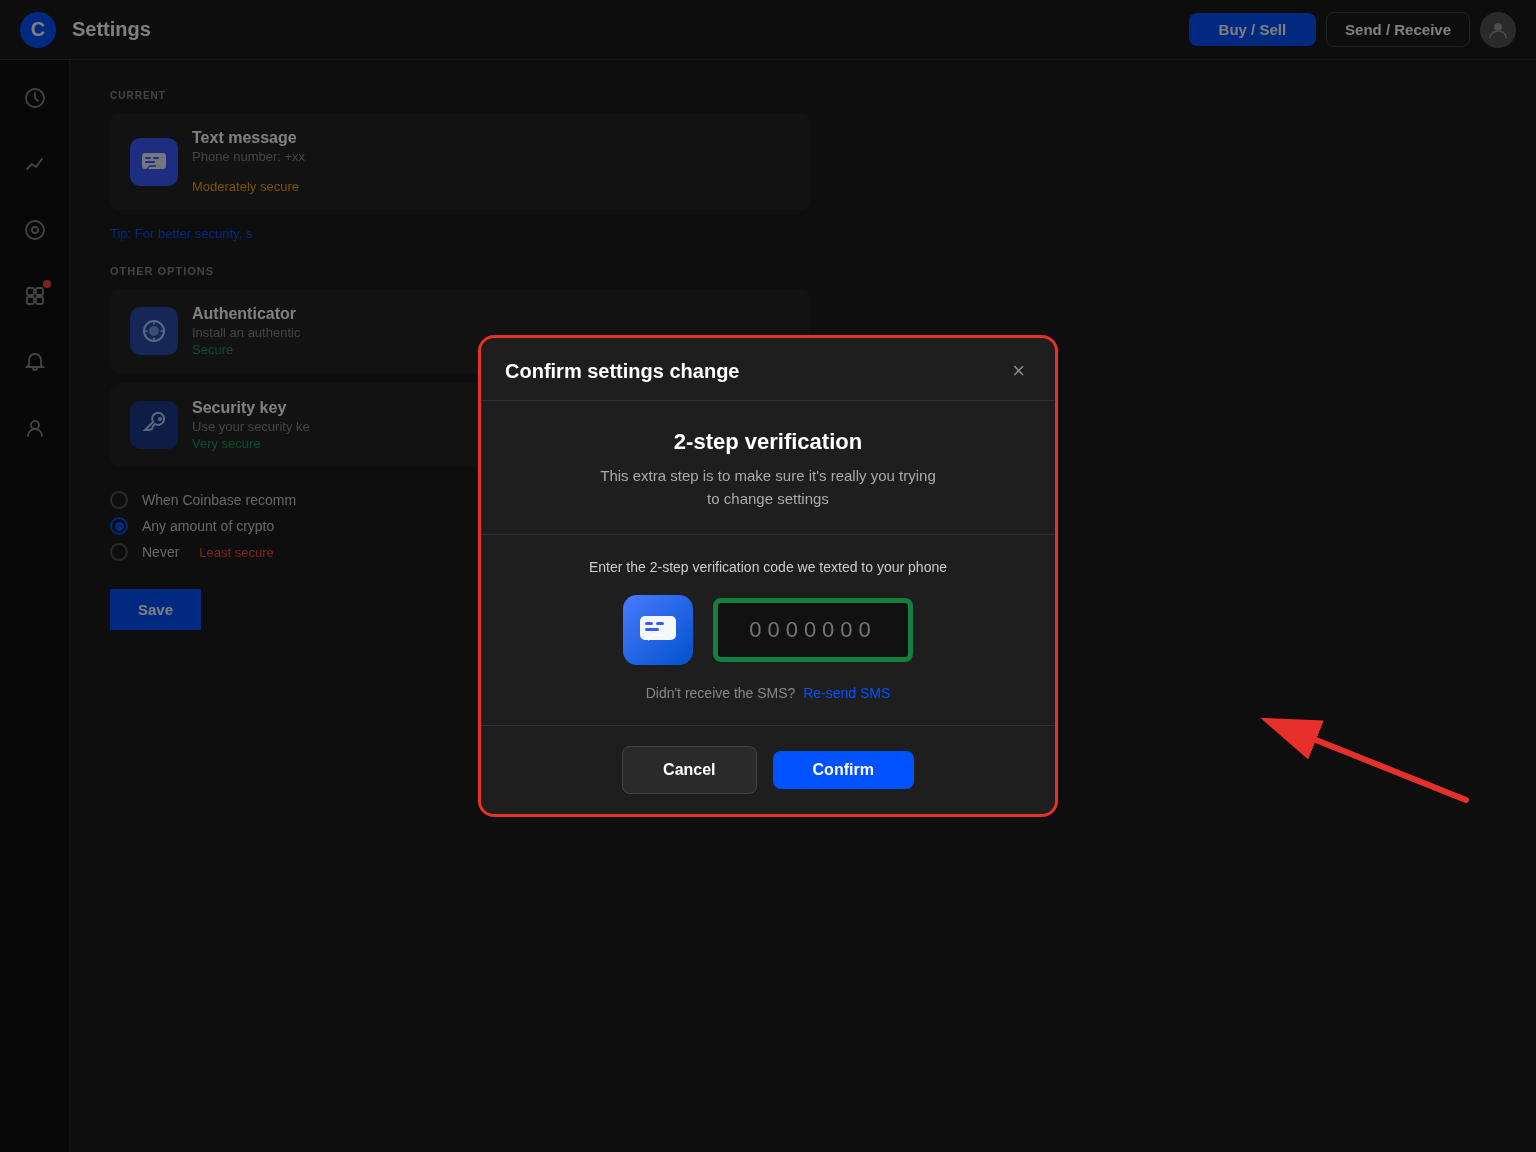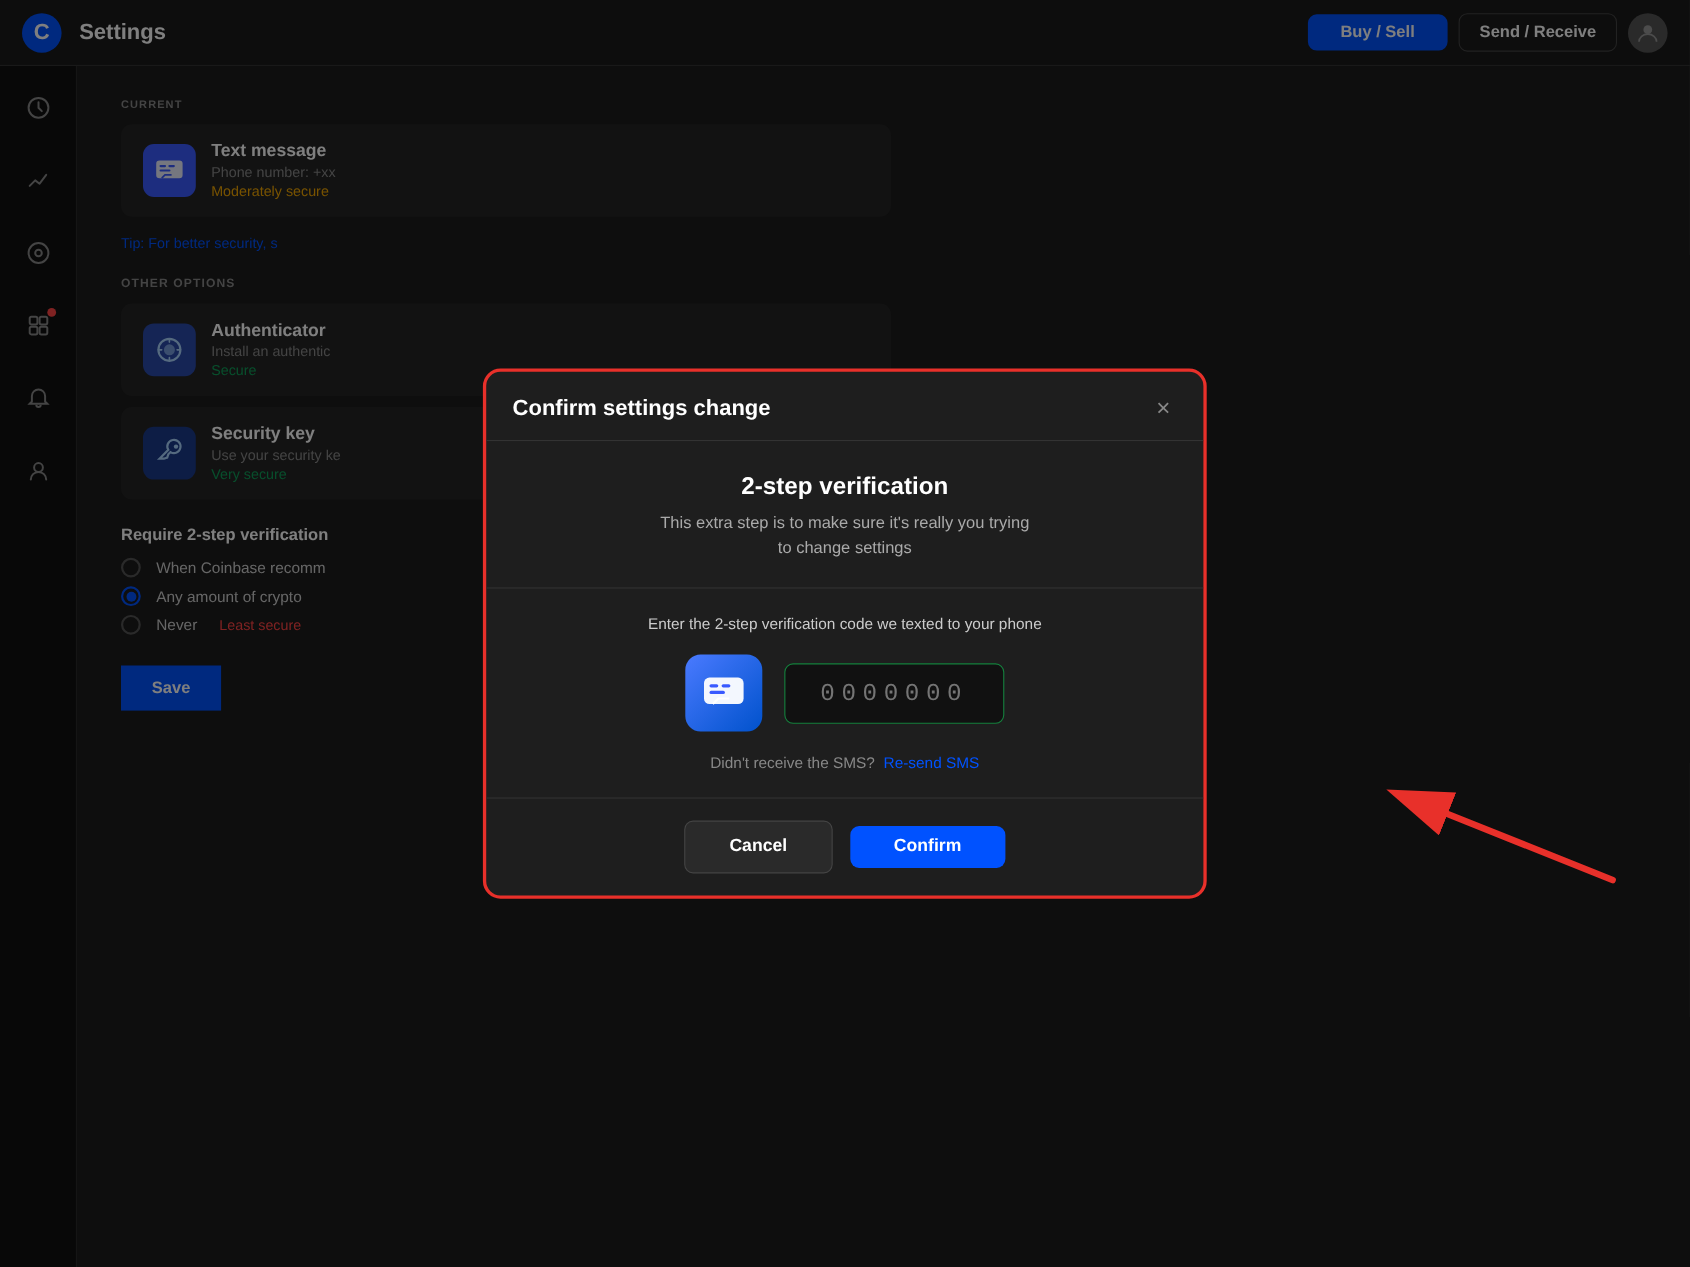--- a/index.html
+++ b/index.html
@@ -134,21 +134,21 @@
     .option-icon {
       width: 48px; height: 48px;
       border-radius: 10px;
       background: #3a4aff;
       display: flex; align-items: center; justify-content: center;
       font-size: 22px;
       flex-shrink: 0;
     }
     .option-info h3 { font-size: 16px; font-weight: 600; color: #fff; }
     .option-info p { font-size: 13px; color: #888; margin-top: 2px; }
-    .option-info .status-moderate { color: #f0a500; font-size: 13px; font-weight: 500; margin-top: 2px; }
+    .option-info .status-moderate { color: #f0a500; font-size: 13px; font-weight: 500; margin-top: 15px; }
     .option-info .status-secure { color: #0f9d58; font-size: 13px; font-weight: 500; margin-top: 2px; }
     .option-info .status-very-secure { color: #0f9d58; font-size: 13px; font-weight: 500; margin-top: 2px; }
 
     .tip-text {
       font-size: 13px;
       color: #888;
       margin: 16px 0 24px;
       max-width: 700px;
     }
     .tip-text span { color: #0052ff; }
@@ -217,21 +217,21 @@
       background: rgba(0,0,0,0.5);
       z-index: 10;
     }
 
     
     .modal {
       position: absolute;
       top: 50%;
       left: 50%;
       transform: translate(-50%, -50%);
-      width: 658px;
+      width: 580px;
       background: #1e1e1e;
       border-radius: 16px;
       border: 3px solid #e8302a;
       z-index: 20;
       overflow: hidden;
     }
     .modal-header {
       display: flex;
       align-items: center;
       justify-content: space-between;
@@ -288,29 +288,29 @@
     .sms-icon {
       width: 70px; height: 70px;
       background: linear-gradient(135deg, #4a7aff, #0052cc);
       border-radius: 14px;
       display: flex; align-items: center; justify-content: center;
       font-size: 32px;
       flex-shrink: 0;
     }
     .code-input {
       background: #111;
-      border: 1px solid #15803d;
+      border: 5px solid #15803d;
       border-radius: 8px;
       padding: 14px 20px;
       font-size: 22px;
       color: #555;
       letter-spacing: 6px;
       text-align: center;
       width: 200px;
-      font-family: Liberation Mono, monospace;
+      font-family: Liberation Sans, sans-serif;
     }
     .resend-row {
       text-align: center;
       font-size: 14px;
       color: #888;
       margin-bottom: 24px;
     }
     .resend-link {
       color: #0052ff;
       cursor: pointer;
@@ -465,21 +465,20 @@
       </div>
       <div class="option-info">
         <h3>Security key</h3>
         <p>Use your security ke</p>
         <div class="status-very-secure">Very secure</div>
       </div>
     </div>
 
     
     <div class="require-section">
-      <h3>Require 2-step verification</h3>
       <div class="radio-option">
         <div class="radio-circle"></div>
         <span>When Coinbase recomm</span>
       </div>
       <div class="radio-option">
         <div class="radio-circle selected"></div>
         <span>Any amount of crypto</span>
       </div>
       <div class="radio-option">
         <div class="radio-circle"></div>

